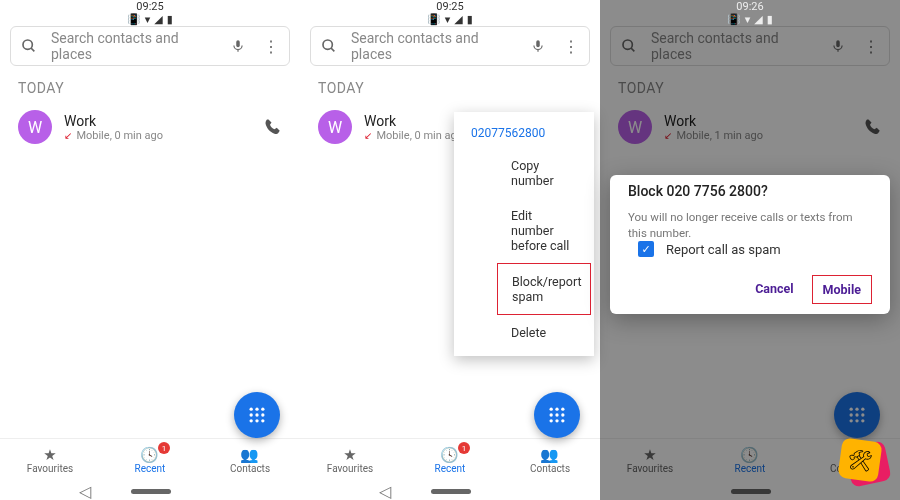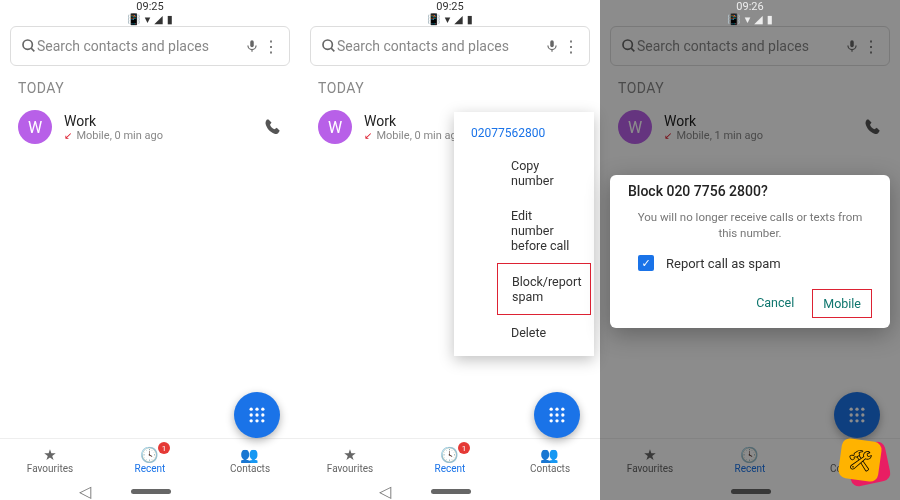--- a/index.html
+++ b/index.html
@@ -1,21 +1,21 @@
 <!DOCTYPE html>
 <html><head>
 <meta charset="utf-8">
 <style>
   * { box-sizing: border-box; margin: 0; padding: 0; font-family: Roboto, -apple-system, Arial, sans-serif; }
   body { width: 900px; height: 500px; display: flex; background: #fff; overflow: hidden; position: relative; }
   .screen { width: 300px; height: 500px; position: relative; display: flex; flex-direction: column; background: #fff; }
   .screen.dimmed::before { content:""; position:absolute; inset:0; background: rgba(0,0,0,0.45); z-index: 5; }
   .status { height: 22px; display:flex; align-items:center; justify-content:space-between; padding: 0 10px; font-size: 11px; color:#333;flex-direction:column; }
   .status .icons { display:flex; gap:4px; align-items:center; }
-  .searchbar { margin: 4px 10px 8px; height: 40px; border:1px solid #ddd; border-radius: 6px; display:flex; align-items:center; padding: 0 10px; gap:0; background:#fff; }
+  .searchbar { margin: 4px 10px 8px; height: 40px; border:1px solid #ddd; border-radius: 6px; display:flex; align-items:center; padding: 0 10px; gap:14px; background:#fff; }
   .searchbar .sinput { flex:1; font-size: 14px; color:#888; }
   .section-label { font-size: 14px; color:#888; letter-spacing:0.5px; padding: 6px 18px; }
   .entry { display:flex; align-items:center; padding: 8px 18px; gap: 12px; }
   .avatar { width:34px; height:34px; border-radius:50%; background:#b860e8; color:#fff; display:flex; align-items:center; justify-content:center; font-size:16px; }
   .entry .info { flex:1; }
   .entry .name { font-size: 14px; color:#222; }
   .entry .sub { font-size: 11px; color:#888; display:flex; align-items:center; gap:4px; }
   .sub .miss { color:#d23; font-size:10px; }
   .call-icon { color:#555; }
   .fab { position:absolute; bottom: 62px; right: 20px; width:46px; height:46px; border-radius:50%; background:#1a73e8; display:flex; align-items:center; justify-content:center; color:#fff; box-shadow:0 3px 8px rgba(0,0,0,0.3); }
@@ -27,25 +27,25 @@
   .navbar { height:18px; display:flex; justify-content:center; align-items:center; gap:40px; color:#777; }
   .navbar .pill { width:40px; height:5px; background:#666; border-radius:3px; }
   
   .menu { position:absolute; top:112px; right:6px; width:140px; background:#fff; box-shadow:0 4px 14px rgba(0,0,0,0.25); z-index:10; padding:6px 3px; }
   .menu .num { color:#1a73e8; font-size:12px; padding:8px 14px; }
   .menu .mitem { font-size:12.5px; color:#333; padding:10px 14px;margin-left:40px; }
   .menu .mitem.hl { border:1.5px solid #d23; }
   
   .dialog { position:absolute; top:175px; left:10px; right:10px; background:#fff; border-radius:6px; z-index:10; padding:8px 18px 10px; box-shadow:0 6px 24px rgba(0,0,0,0.3); }
   .dialog .dtitle { font-size:14px; font-weight:500; color:#222; margin-bottom:10px; }
-  .dialog .dbody { font-size:11.5px; color:#777; margin-bottom:14px; line-height:1.4;text-align:center; }
+  .dialog .dbody { font-size:11.5px; color:#777; line-height:1.4; }
   .dialog .drow { display:flex; align-items:center; gap:12px; margin-bottom:18px; padding-left:10px; }
   .checkbox { width:16px; height:16px; background:#1a73e8; display:flex; align-items:center; justify-content:center; color:#fff; font-size:11px; border-radius:2px; }
   .dialog .dactions { display:flex; justify-content:flex-end; gap:8px; }
-  .dbtn { font-size:12.5px; color:#0f766e; padding:6px 10px; font-weight:400; }
+  .dbtn { font-size:12.5px; color:#4c1d95; padding:6px 10px; font-weight:700; }
   .dbtn.hl { border:1.5px solid #d23; }
   svg { display:block; }
   .watermark { position:absolute; bottom:6px; right:6px; width:54px; height:54px; z-index:20; }
   .watermark .wm1 { position:absolute; inset:4px 0 0 8px; width:40px; height:40px; background:#e91e63; border-radius:8px; transform:rotate(-12deg); }
   .watermark .wm2 { position:absolute; inset:0 6px 8px 0; width:40px; height:40px; background:#ffb300; border-radius:8px; transform:rotate(8deg); display:flex; align-items:center; justify-content:center; font-size:20px; }
 </style>
 </head>
 <body>
 
 <div class="screen">

